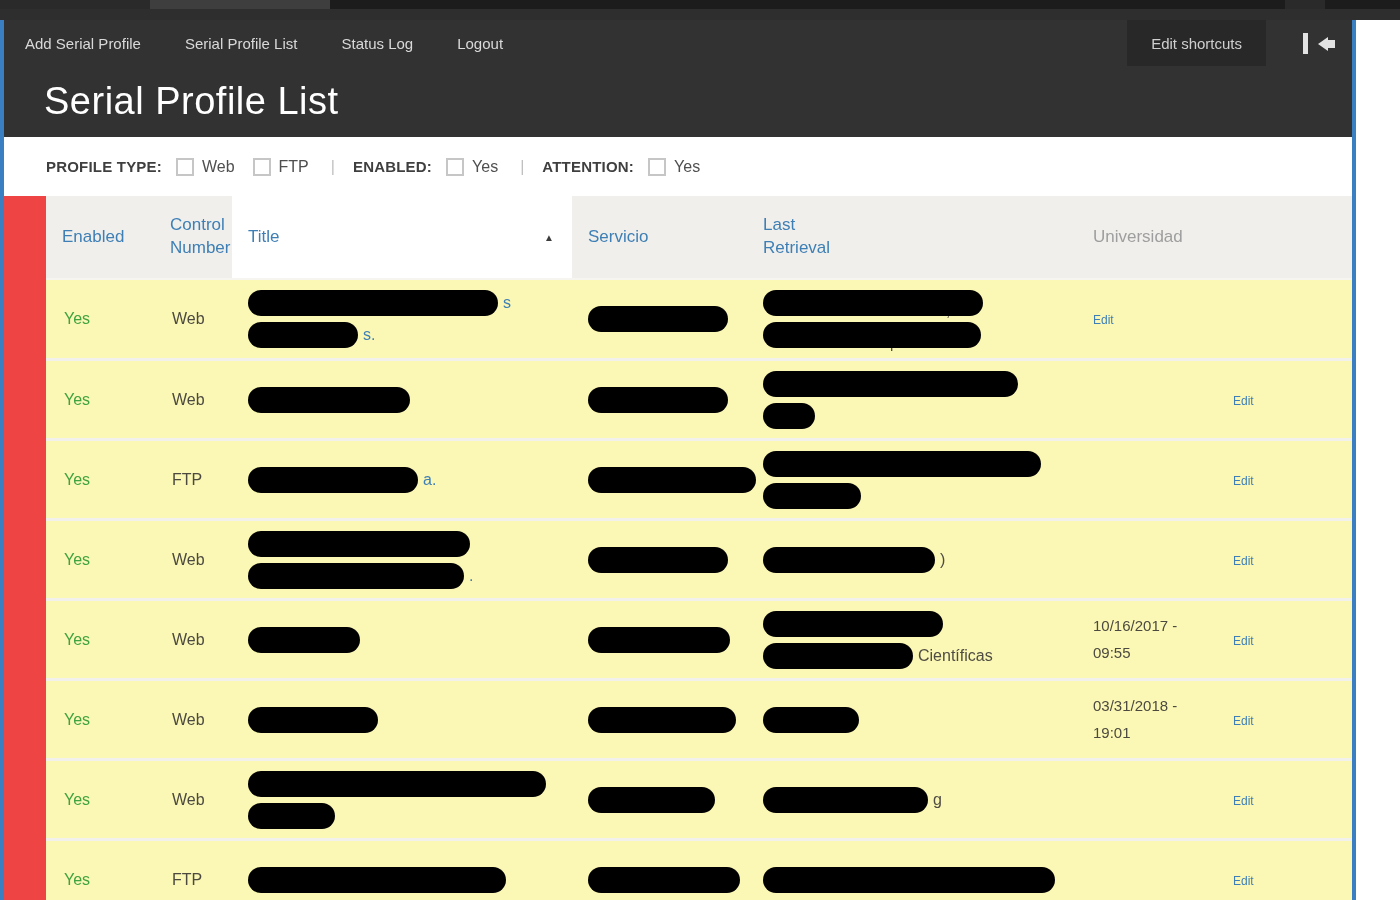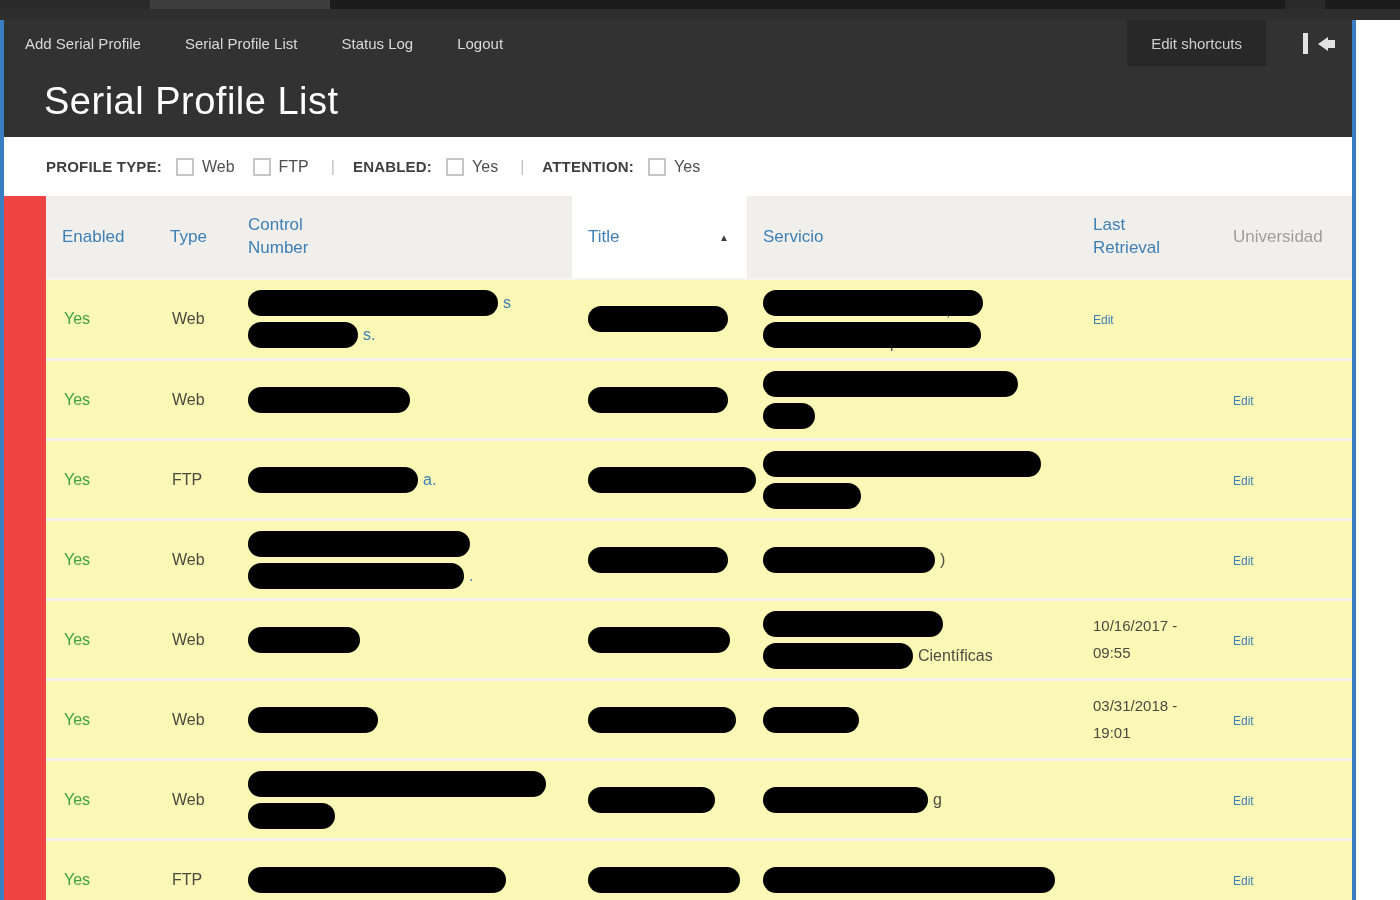--- a/index.html
+++ b/index.html
@@ -138,23 +138,20 @@
         </label>
       </div>
     </div>
 
   <div class="table">
     <div class="grid thead" id="thead">
         <div class="th">
           <a>Enabled</a>
         </div>
         <div class="th">
-          <a>Type</a>
-        </div>
-        <div class="th">
           <a class="narrow">Control Number</a>
         </div>
         <div class="th th-title">
           <a>Title</a>
           <span class="sort-arrow">▲</span>
         </div>
         <div class="th">
           <a>Servicio</a>
         </div>
         <div class="th">

